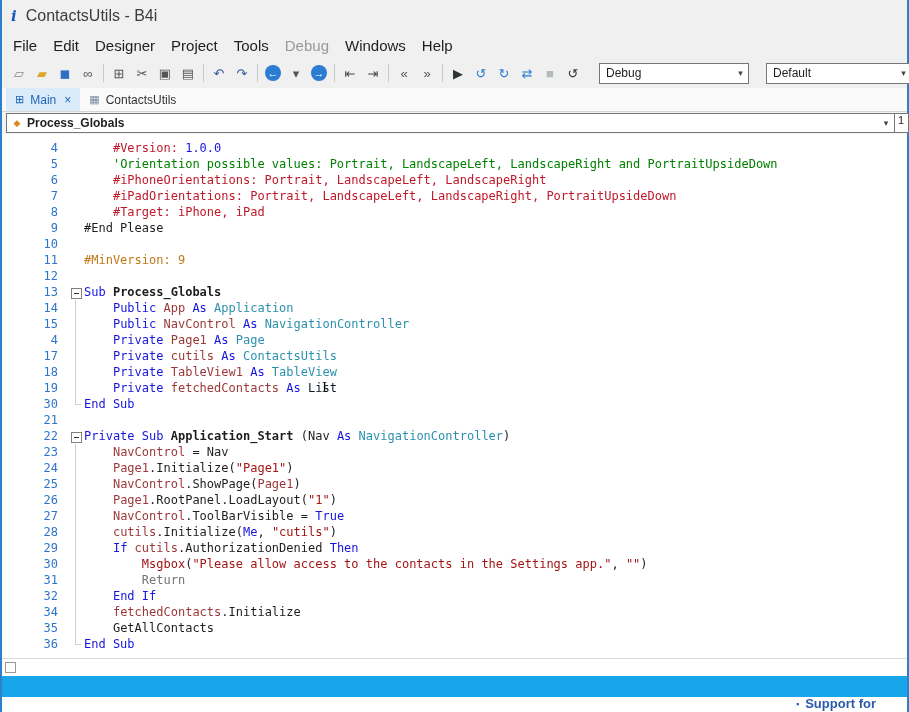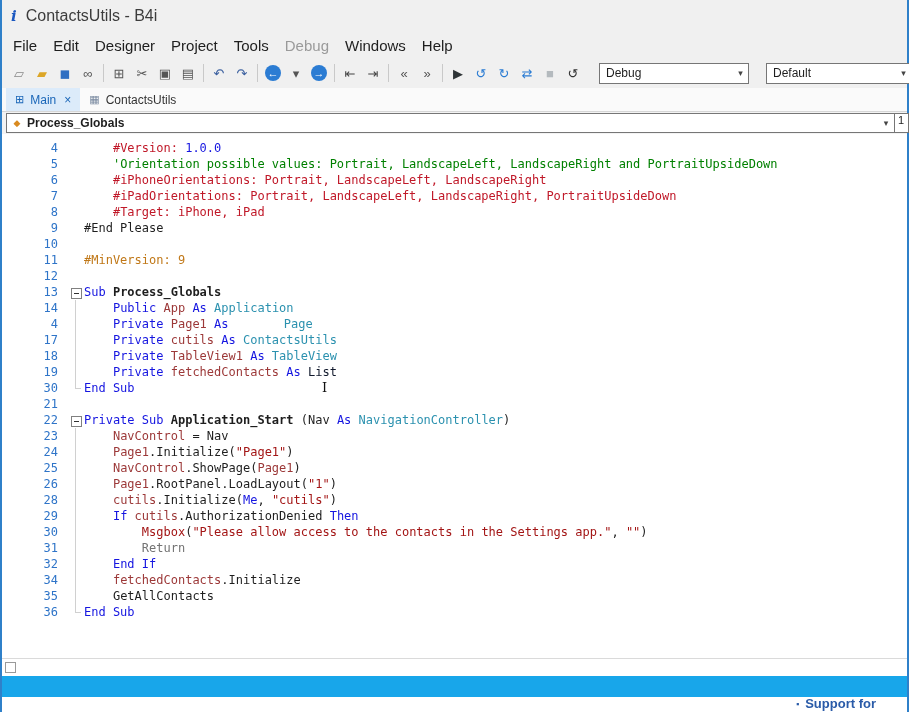--- a/index.html
+++ b/index.html
@@ -209,31 +209,33 @@
         <div class="code-line"><span class="ln">5</span><span class="fold"></span><span class="code"><span>    </span><span style="color: rgb(0, 128, 0);">'Orientation possible values: Portrait, LandscapeLeft, LandscapeRight and PortraitUpsideDown</span></span></div>
         <div class="code-line"><span class="ln">6</span><span class="fold"></span><span class="code"><span>    </span><span style="color: rgb(192, 24, 40);">#iPhoneOrientations: Portrait, LandscapeLeft, LandscapeRight</span></span></div>
         <div class="code-line"><span class="ln">7</span><span class="fold"></span><span class="code"><span>    </span><span style="color: rgb(192, 24, 40);">#iPadOrientations: Portrait, LandscapeLeft, LandscapeRight, PortraitUpsideDown</span></span></div>
         <div class="code-line"><span class="ln">8</span><span class="fold"></span><span class="code"><span>    </span><span style="color: rgb(192, 24, 40);">#Target: iPhone, iPad</span></span></div>
         <div class="code-line"><span class="ln">9</span><span class="fold"></span><span class="code"><span style="color: rgb(30, 30, 30);">#End Please</span></span></div>
         <div class="code-line"><span class="ln">10</span><span class="fold"></span><span class="code"></span></div>
         <div class="code-line"><span class="ln">11</span><span class="fold"></span><span class="code"><span style="color: rgb(192, 120, 24);">#MinVersion: 9</span></span></div>
         <div class="code-line"><span class="ln">12</span><span class="fold"></span><span class="code"></span></div>
         <div class="code-line"><span class="ln">13</span><span class="fold f-open"></span><span class="code"><span style="color: rgb(21, 21, 224);">Sub </span><span style="color: rgb(30, 30, 30); font-weight: bold;">Process_Globals</span></span></div>
         <div class="code-line"><span class="ln">14</span><span class="fold f-line"></span><span class="code"><span>    </span><span style="color: rgb(21, 21, 224);">Public </span><span style="color: rgb(156, 56, 56);">App</span><span style="color: rgb(21, 21, 224);"> As </span><span style="color: rgb(43, 145, 175);">Application</span></span></div>
-        <div class="code-line"><span class="ln">4</span><span class="fold f-line"></span><span class="code"><span>    </span><span style="color: rgb(21, 21, 224);">Private </span><span style="color: rgb(156, 56, 56);">Page1</span><span style="color: rgb(21, 21, 224);"> As </span><span style="color: rgb(43, 145, 175); margin-left: 48px;">Page</span></span></div>
+        <div class="code-line"><span class="ln">15</span><span class="fold f-line"></span><span class="code"><span>    </span><span style="color: rgb(21, 21, 224);">Public </span><span style="color: rgb(156, 56, 56);">NavControl</span><span style="color: rgb(21, 21, 224);"> As </span><span style="color: rgb(43, 145, 175);">NavigationController</span></span></div>
+        <div class="code-line"><span class="ln">4</span><span class="fold f-line"></span><span class="code"><span>    </span><span style="color: rgb(21, 21, 224);">Private </span><span style="color: rgb(156, 56, 56);">Page1</span><span style="color: rgb(21, 21, 224);"> As </span><span style="color: rgb(43, 145, 175);">Page</span></span></div>
         <div class="code-line"><span class="ln">17</span><span class="fold f-line"></span><span class="code"><span>    </span><span style="color: rgb(21, 21, 224);">Private </span><span style="color: rgb(156, 56, 56);">cutils</span><span style="color: rgb(21, 21, 224);"> As </span><span style="color: rgb(43, 145, 175);">ContactsUtils</span></span></div>
         <div class="code-line"><span class="ln">18</span><span class="fold f-line"></span><span class="code"><span>    </span><span style="color: rgb(21, 21, 224);">Private </span><span style="color: rgb(156, 56, 56);">TableView1</span><span style="color: rgb(21, 21, 224);"> As </span><span style="color: rgb(43, 145, 175);">TableView</span></span></div>
         <div class="code-line"><span class="ln">19</span><span class="fold f-line"></span><span class="code"><span>    </span><span style="color: rgb(21, 21, 224);">Private </span><span style="color: rgb(156, 56, 56);">fetchedContacts</span><span style="color: rgb(21, 21, 224);"> As </span><span style="color: #0f172a;">List</span></span></div>
         <div class="code-line"><span class="ln">30</span><span class="fold f-end"></span><span class="code"><span style="color: rgb(21, 21, 224);">End Sub</span></span></div>
         <div class="code-line"><span class="ln">21</span><span class="fold"></span><span class="code"></span></div>
         <div class="code-line"><span class="ln">22</span><span class="fold f-open"></span><span class="code"><span style="color: rgb(21, 21, 224);">Private Sub </span><span style="color: rgb(30, 30, 30); font-weight: bold;">Application_Start</span><span style="color: rgb(30, 30, 30);"> (Nav </span><span style="color: rgb(21, 21, 224);">As </span><span style="color: rgb(43, 145, 175);">NavigationController</span><span style="color: rgb(30, 30, 30);">)</span></span></div>
         <div class="code-line"><span class="ln">23</span><span class="fold f-line"></span><span class="code"><span>    </span><span style="color: rgb(156, 56, 56);">NavControl</span><span style="color: rgb(30, 30, 30);"> = Nav</span></span></div>
         <div class="code-line"><span class="ln">24</span><span class="fold f-line"></span><span class="code"><span>    </span><span style="color: rgb(156, 56, 56);">Page1</span><span style="color: rgb(30, 30, 30);">.Initialize(</span><span style="color: rgb(163, 21, 21);">"Page1"</span><span style="color: rgb(30, 30, 30);">)</span></span></div>
         <div class="code-line"><span class="ln">25</span><span class="fold f-line"></span><span class="code"><span>    </span><span style="color: rgb(156, 56, 56);">NavControl</span><span style="color: rgb(30, 30, 30);">.ShowPage(</span><span style="color: rgb(156, 56, 56);">Page1</span><span style="color: rgb(30, 30, 30);">)</span></span></div>
         <div class="code-line"><span class="ln">26</span><span class="fold f-line"></span><span class="code"><span>    </span><span style="color: rgb(156, 56, 56);">Page1</span><span style="color: rgb(30, 30, 30);">.RootPanel.LoadLayout(</span><span style="color: rgb(163, 21, 21);">"1"</span><span style="color: rgb(30, 30, 30);">)</span></span></div>
+        <div class="code-line"><span class="ln">27</span><span class="fold f-line"></span><span class="code"><span>    </span><span style="color: rgb(156, 56, 56);">NavControl</span><span style="color: rgb(30, 30, 30);">.ToolBarVisible = </span><span style="color: rgb(21, 21, 224);">True</span></span></div>
         <div class="code-line"><span class="ln">28</span><span class="fold f-line"></span><span class="code"><span>    </span><span style="color: rgb(156, 56, 56);">cutils</span><span style="color: rgb(30, 30, 30);">.Initialize(</span><span style="color: rgb(21, 21, 224);">Me</span><span style="color: rgb(30, 30, 30);">, </span><span style="color: rgb(163, 21, 21);">"cutils"</span><span style="color: rgb(30, 30, 30);">)</span></span></div>
         <div class="code-line"><span class="ln">29</span><span class="fold f-line"></span><span class="code"><span>    </span><span style="color: rgb(21, 21, 224);">If </span><span style="color: rgb(156, 56, 56);">cutils</span><span style="color: rgb(30, 30, 30);">.AuthorizationDenied </span><span style="color: rgb(21, 21, 224);">Then</span></span></div>
         <div class="code-line"><span class="ln">30</span><span class="fold f-line"></span><span class="code"><span>        </span><span style="color: rgb(163, 21, 21);">Msgbox</span><span style="color: rgb(30, 30, 30);">(</span><span style="color: rgb(163, 21, 21);">"Please allow access to the contacts in the Settings app."</span><span style="color: rgb(30, 30, 30);">, </span><span style="color: rgb(163, 21, 21);">""</span><span style="color: rgb(30, 30, 30);">)</span></span></div>
         <div class="code-line"><span class="ln">31</span><span class="fold f-line"></span><span class="code"><span>        </span><span style="color: #737373;">Return</span></span></div>
         <div class="code-line"><span class="ln">32</span><span class="fold f-line"></span><span class="code"><span>    </span><span style="color: rgb(21, 21, 224);">End If</span></span></div>
         <div class="code-line"><span class="ln">34</span><span class="fold f-line"></span><span class="code"><span>    </span><span style="color: rgb(156, 56, 56);">fetchedContacts</span><span style="color: rgb(30, 30, 30);">.Initialize</span></span></div>
         <div class="code-line"><span class="ln">35</span><span class="fold f-line"></span><span class="code"><span>    </span><span style="color: rgb(30, 30, 30);">GetAllContacts</span></span></div>
         <div class="code-line"><span class="ln">36</span><span class="fold f-end"></span><span class="code"><span style="color: rgb(21, 21, 224);">End Sub</span></span></div>
       </div>
     <span class="ibeam">I</span>

